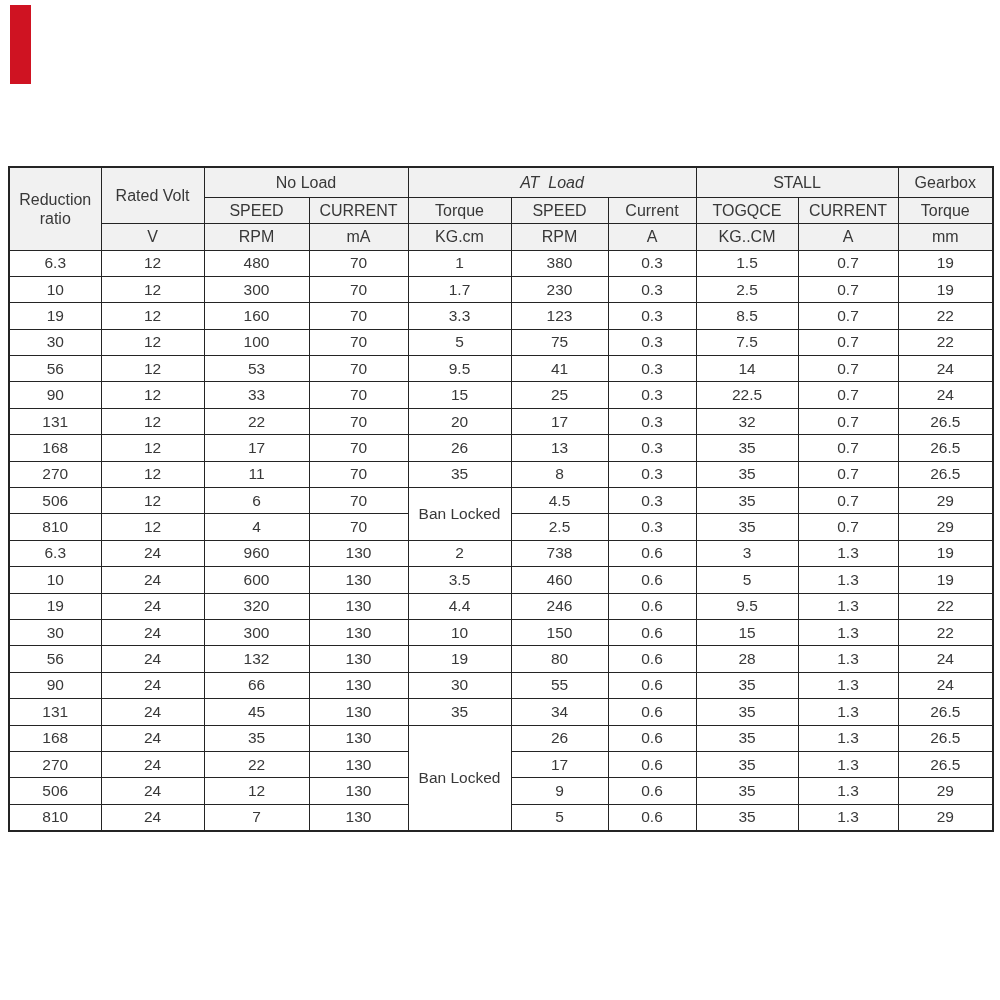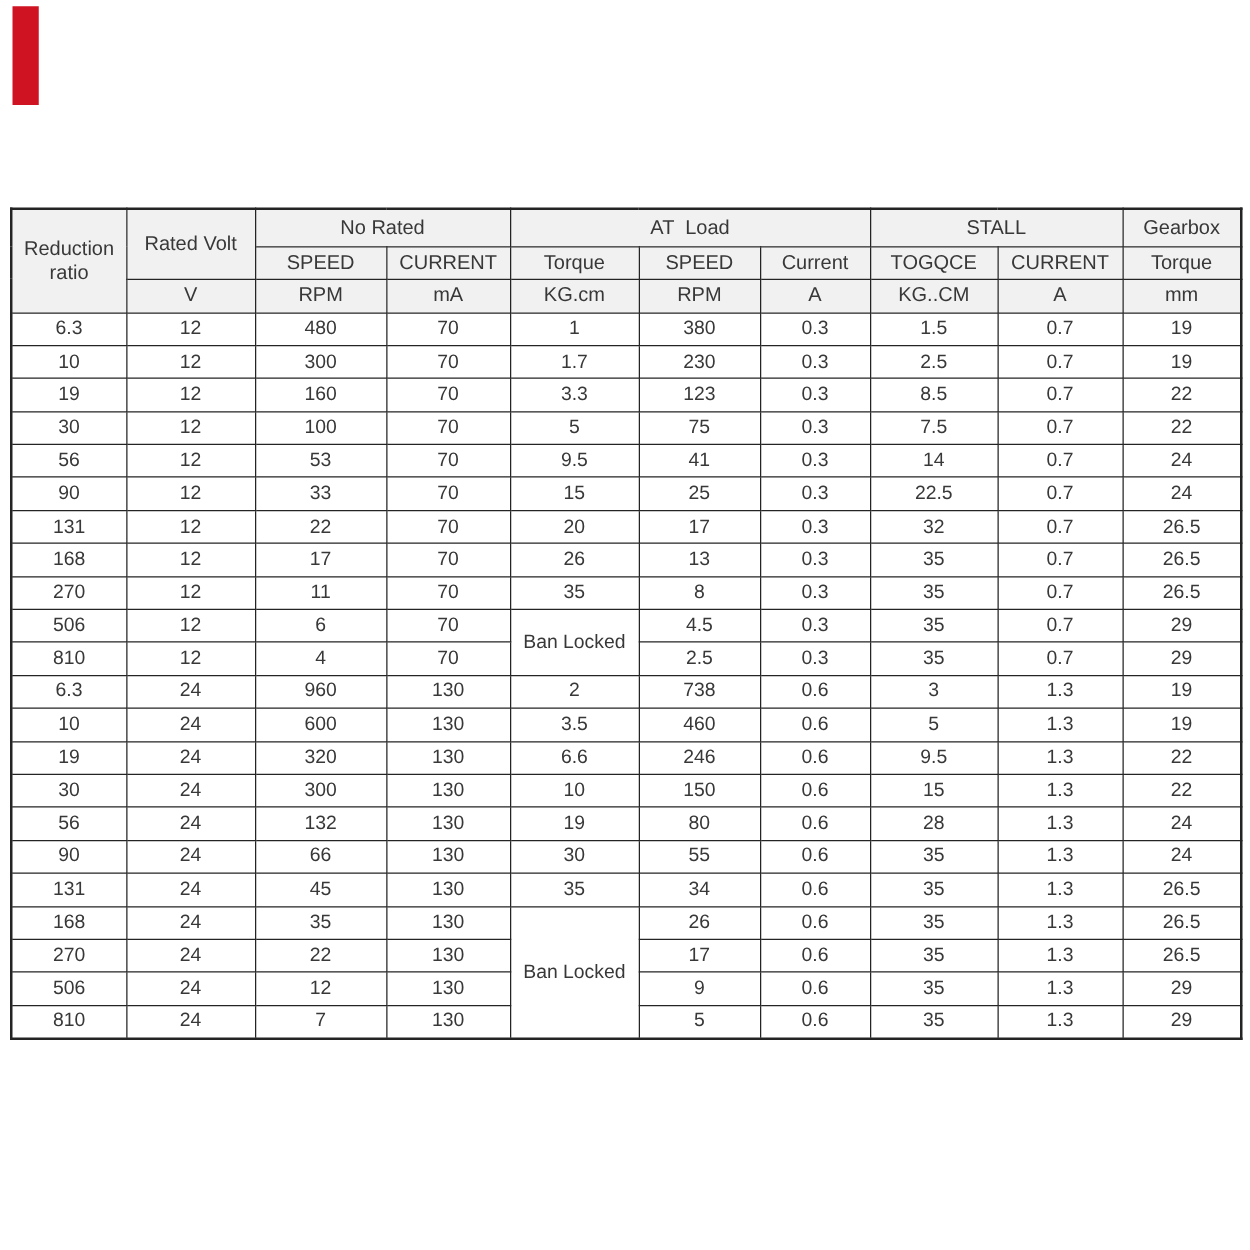--- a/index.html
+++ b/index.html
@@ -43,21 +43,21 @@
     line-height: 19px;
   }
   .spec-table tbody td {
     background: #ffffff;
     font-size: 15.5px;
   }
   tr.hA { height: 30px; }
   tr.hB { height: 26px; margin-top: 20px; }
   tr.hC { height: 27px; }
   .spec-table tbody tr { height: 26.4px; }
-  th.pre { white-space: pre; }
+  th.pre { white-space: pre; font-style: italic; }
   td.ban { font-size: 16px; margin-left: 40px; }
 </style>
 </head>
 <body>
 
 <div class="page">
 
   <div class="ribbon"></div>
 
   <table class="spec-table">
@@ -70,21 +70,21 @@
       <col style="width:97px">
       <col style="width:88px">
       <col style="width:102px">
       <col style="width:100px">
       <col style="width:95px">
     </colgroup>
     <thead>
       <tr class="hA">
         <th rowspan="3">Reduction ratio</th>
         <th rowspan="2">Rated Volt</th>
-        <th colspan="2">No Rated</th>
+        <th colspan="2">No Load</th>
         <th colspan="3" class="pre">AT  Load</th>
         <th colspan="2">STALL</th>
         <th>Gearbox</th>
       </tr>
       <tr class="hB">
         <th>SPEED</th>
         <th>CURRENT</th>
         <th>Torque</th>
         <th>SPEED</th>
         <th>Current</th>
@@ -258,21 +258,21 @@
           <td>0.6</td>
           <td>5</td>
           <td>1.3</td>
           <td>19</td>
         </tr>
         <tr>
           <td>19</td>
           <td>24</td>
           <td>320</td>
           <td>130</td>
-          <td>6.6</td>
+          <td>4.4</td>
           <td>246</td>
           <td>0.6</td>
           <td>9.5</td>
           <td>1.3</td>
           <td>22</td>
         </tr>
         <tr>
           <td>30</td>
           <td>24</td>
           <td>300</td>

